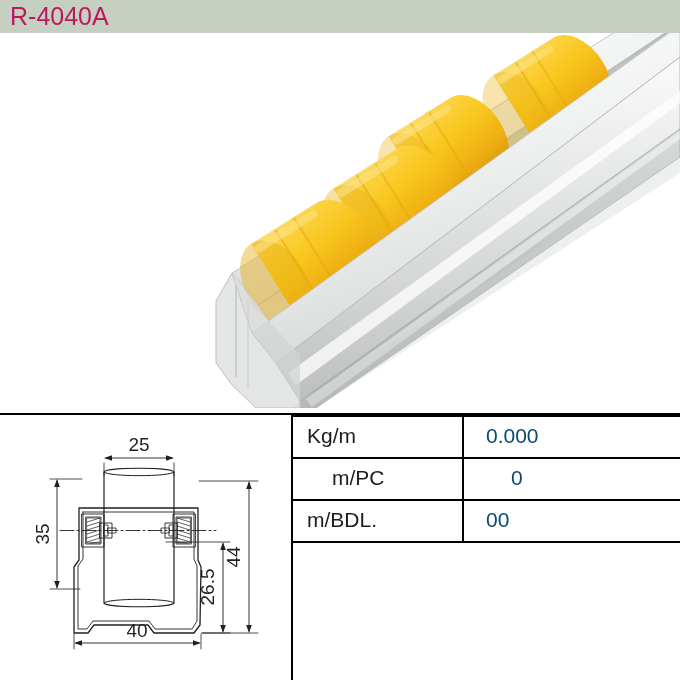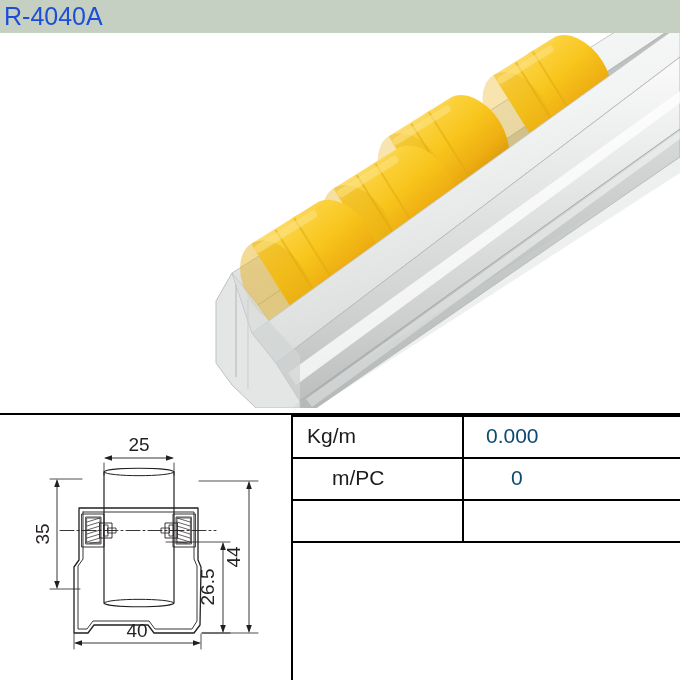--- a/index.html
+++ b/index.html
@@ -18,25 +18,25 @@
 
   
   #header-band {
     position: absolute;
     left: 0; top: 0;
     width: 680px; height: 33px;
     background: #c5d0c3;
   }
   #product-title {
     position: absolute;
-    left: 4px; top: 1px;
+    left: 10px; top: 1px;
     font-size: 25px;
     line-height: 31px;
     letter-spacing: 0px;
-    color: #1d4ed8;
+    color: #be185d;
     white-space: nowrap;
     text-align: center;
   }
 
   
   #photo-region {
     position: absolute;
     left: 0; top: 33px;
     width: 680px; height: 375px;
     background: #ffffff;
@@ -371,13 +371,17 @@
   <div class="tbl-row" style="top:0px;">
     <span class="tbl-label">Kg/m</span>
     <span class="tbl-value">0.000</span>
   </div>
 
   <div class="tbl-row" style="top:42px;margin-left:25px;">
     <span class="tbl-label">m/PC</span>
     <span class="tbl-value">0</span>
   </div>
 
+  <div class="tbl-row" style="top:84px;">
+    <span class="tbl-label">m/BDL.</span>
+    <span class="tbl-value">00</span>
+  </div>
 </div>
 
 </body></html>

